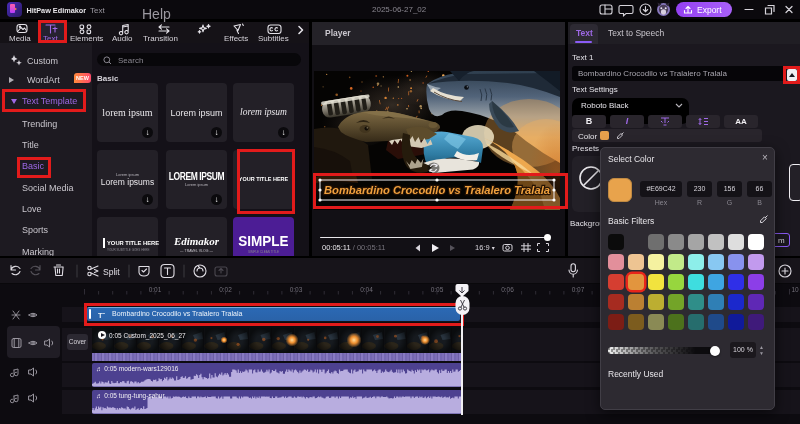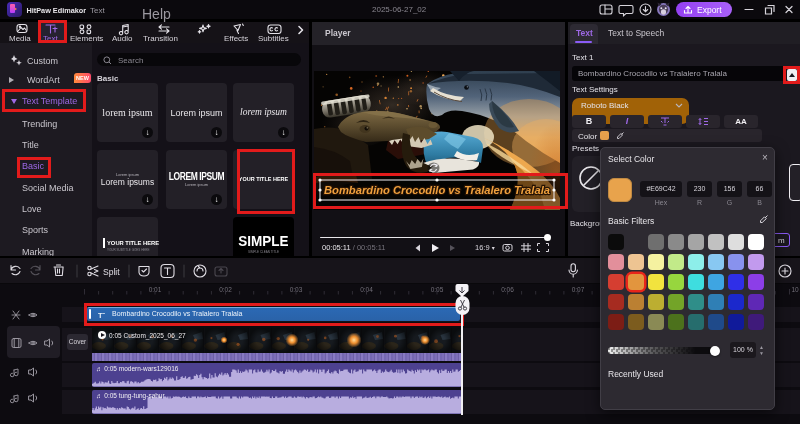--- a/index.html
+++ b/index.html
@@ -142,21 +142,25 @@
       <div class="dl"></div>
     </div>
     <div class="abs" style="left:141px;top:107px;width:61px;height:59px;background:#232027;border-radius:4px">
       <div class="abs" style="left:0;top:26px;width:61px;text-align:center;font-size:5.5px;font-weight:bold;color:#fff;white-space:nowrap">YOUR TITLE HERE</div>
     </div>
     <div class="abs" style="left:5px;top:174px;width:61px;height:59px;background:#232027;border-radius:4px">
       <div class="abs" style="left:6px;top:21px;width:2px;height:10px;background:#fff"></div>
       <div class="abs" style="left:10px;top:23px;font-size:5.8px;font-weight:bold;color:#fff;white-space:nowrap">YOUR TITLE HERE</div>
       <div class="abs" style="left:10px;top:31px;font-size:3px;color:#8a8790">YOUR SUBTITLE GOES HERE</div>
     </div>
-    <div class="abs" style="left:141px;top:174px;width:61px;height:59px;background:#000000;border-radius:4px">
+    <div class="abs" style="left:74px;top:174px;width:61px;height:59px;background:#232027;border-radius:4px">
+      <div class="abs" style="left:0;top:18px;width:61px;text-align:center;font-family:'Liberation Serif',serif;font-style:italic;font-weight:bold;font-size:11px;color:#fff">Edimakor</div>
+      <div class="abs" style="left:0;top:32px;width:61px;text-align:center;font-size:3.5px;color:#c8c5cc">— TRAVEL VLOG —</div>
+    </div>
+    <div class="abs" style="left:141px;top:174px;width:61px;height:59px;background:#4c1d95;border-radius:4px">
       <div class="abs" style="left:0;top:16px;width:61px;text-align:center;font-size:13.5px;font-weight:bold;color:#fff;transform:scaleY(1.15)">SIMPLE</div>
       <div class="abs" style="left:0;top:33px;width:61px;text-align:center;font-size:3px;color:#8a8790">SIMPLE CLEAN TITLE</div>
     </div>
   </div>
 </div>
 
 <div class="abs" style="left:312px;top:22px;width:253px;height:234px;background:#121015">
   <div class="abs" style="left:0;top:0;width:253px;height:23px;background:#242228"></div>
   <span class="abs" style="left:13px;top:6px;font-size:8.5px;font-weight:bold;color:#cac7ce">Player</span>
   <div id="videowrap" class="abs" style="left:2px;top:49px;width:246px;height:139px;background:#000;overflow:hidden">
@@ -369,21 +373,21 @@
     <div class="abs" style="left:7px;top:19px;width:17px;height:2px;background:#8b5cf6;border-radius:1px"></div>
     <span class="abs" style="left:40px;top:6px;font-size:8.5px;color:#cac7ce">Text to Speech</span>
     <span class="abs" style="left:4px;top:31px;font-size:8px;color:#e4e2e8">Text 1</span>
     <div class="abs" style="left:4px;top:44px;width:214px;height:15px;background:#060508;border-radius:3px">
       <span class="abs" style="left:6px;top:3px;font-size:8px;color:#a8a5ae">Bombardino Crocodilo vs Tralalero Tralala</span>
     </div>
     <div class="abs" style="left:219px;top:47px;width:10px;height:12px;background:#f0eef2;border-radius:2px">
       <div class="abs" style="left:2px;top:4px;width:0;height:0;border-bottom:4px solid #1a171e;border-left:3px solid transparent;border-right:3px solid transparent"></div>
     </div>
     <span class="abs" style="left:4px;top:63px;font-size:8px;color:#e4e2e8">Text Settings</span>
-    <div class="abs" style="left:4px;top:76px;width:117px;height:26px;background:#a16207;border-radius:7px">
+    <div class="abs" style="left:4px;top:76px;width:117px;height:26px;background:#000000;border-radius:7px">
       <span class="abs" style="left:9px;top:3px;font-size:8px;color:#e4e2e8">Roboto Black</span>
       <svg class="abs" style="left:103px;top:5px" width="8" height="5" viewBox="0 0 8 5">
           <path d="M1 1 L4 4 L7 1" stroke="#b8b5bc" stroke-width="1.1" fill="none"></path>
         </svg>
     </div>
     <div class="abs" style="left:4px;top:93px;width:34px;height:13px;background:#29252c;border-radius:3px;text-align:center;font-size:9px;font-weight:bold;color:#f0eef2;line-height:13px">B</div>
     <div class="abs" style="left:42px;top:93px;width:34px;height:13px;background:#29252c;border-radius:3px;text-align:center;font-size:9px;font-weight:bold;font-style:italic;color:#a06ae8;line-height:13px">I</div>
     <div class="abs" style="left:80px;top:93px;width:34px;height:13px;background:#29252c;border-radius:3px">
       <svg class="abs" style="left:12px;top:2px" width="10" height="9" viewBox="0 0 10 9">
           <g stroke="#a06ae8" stroke-width="1" fill="none">

